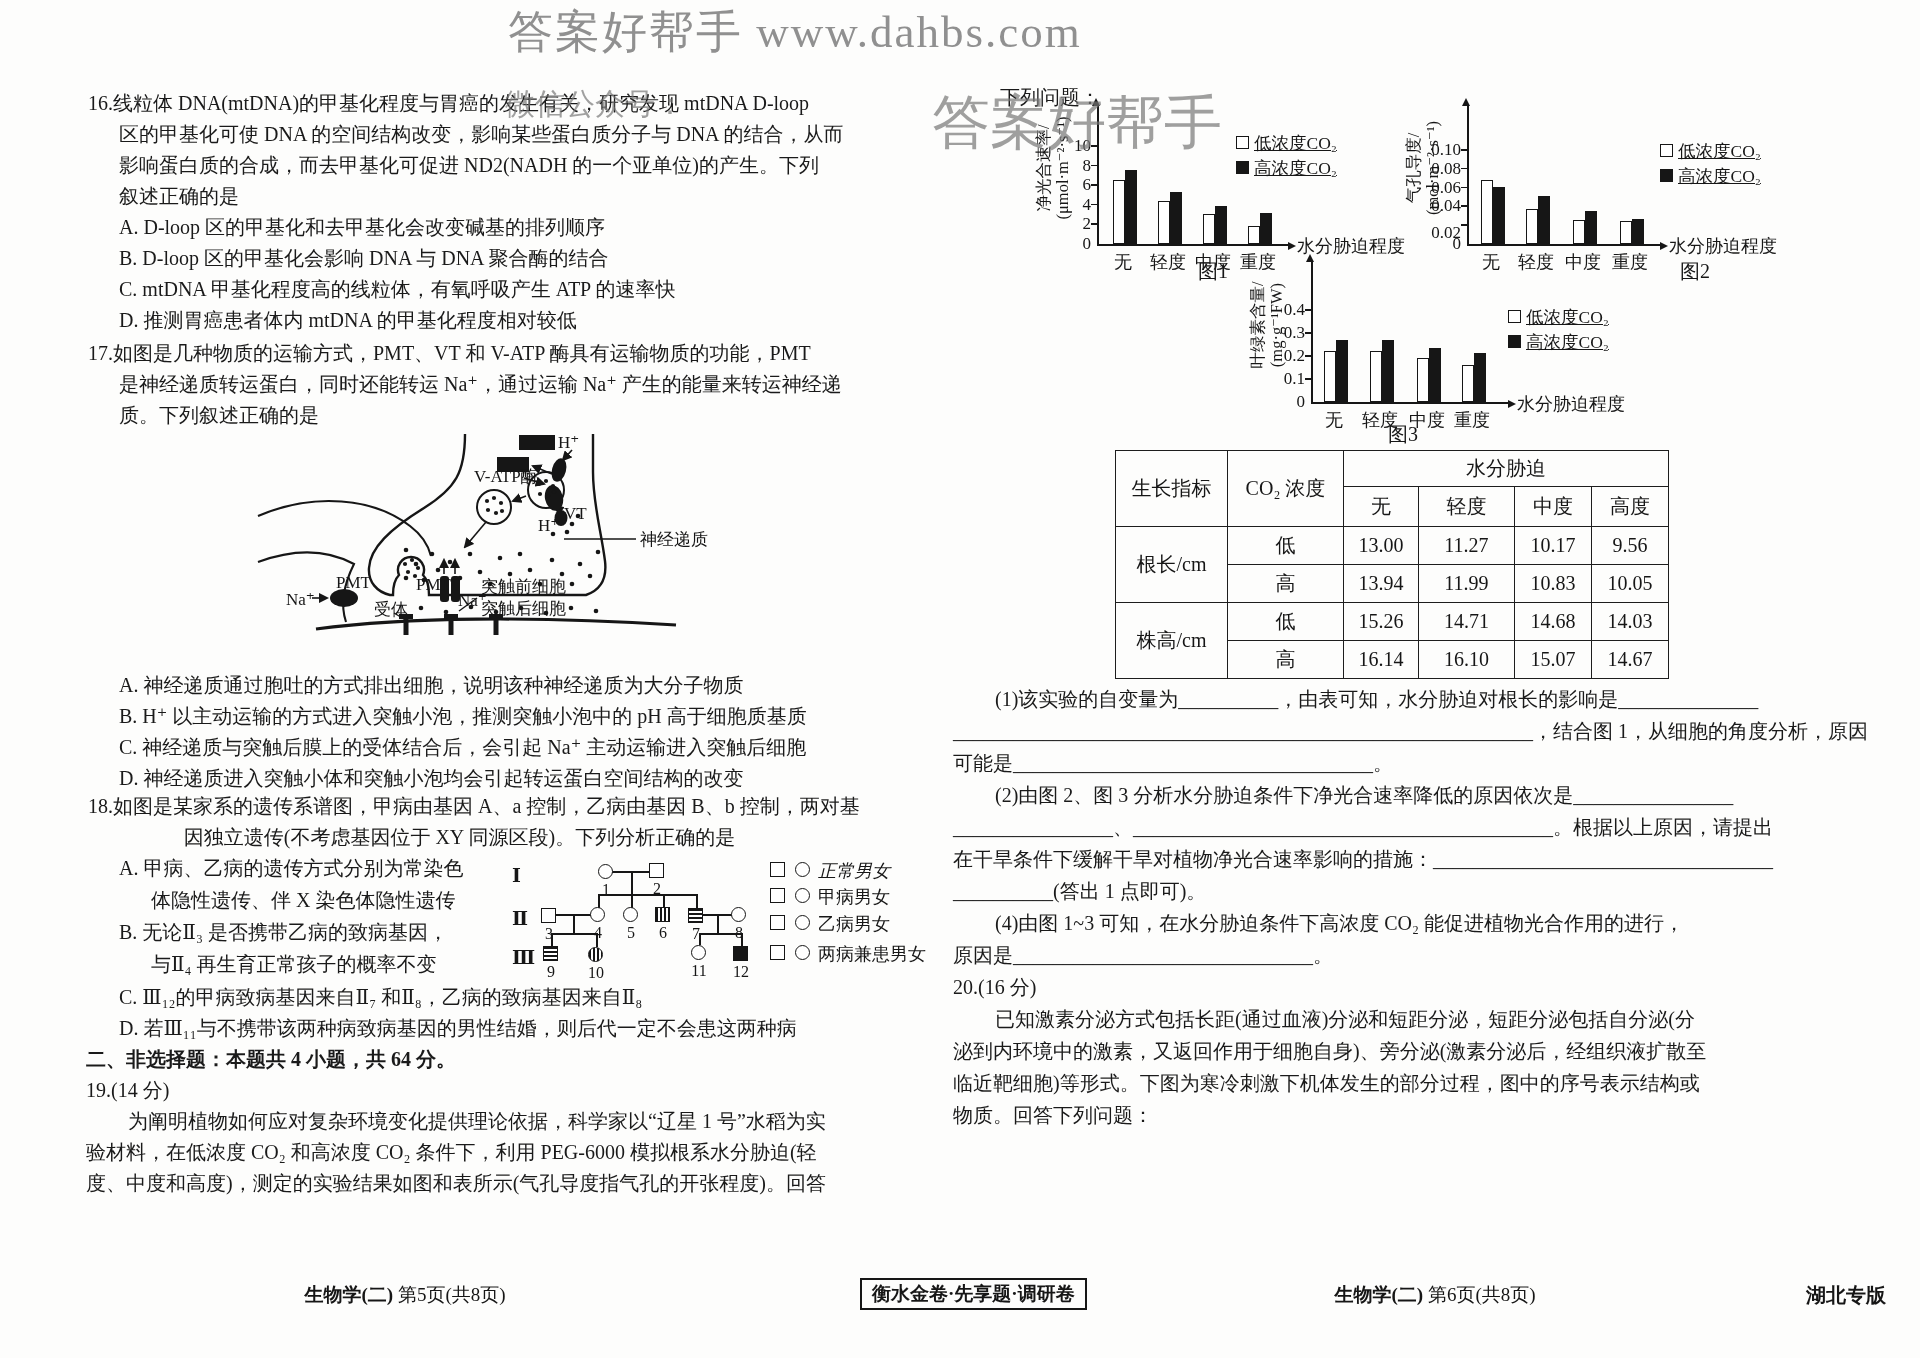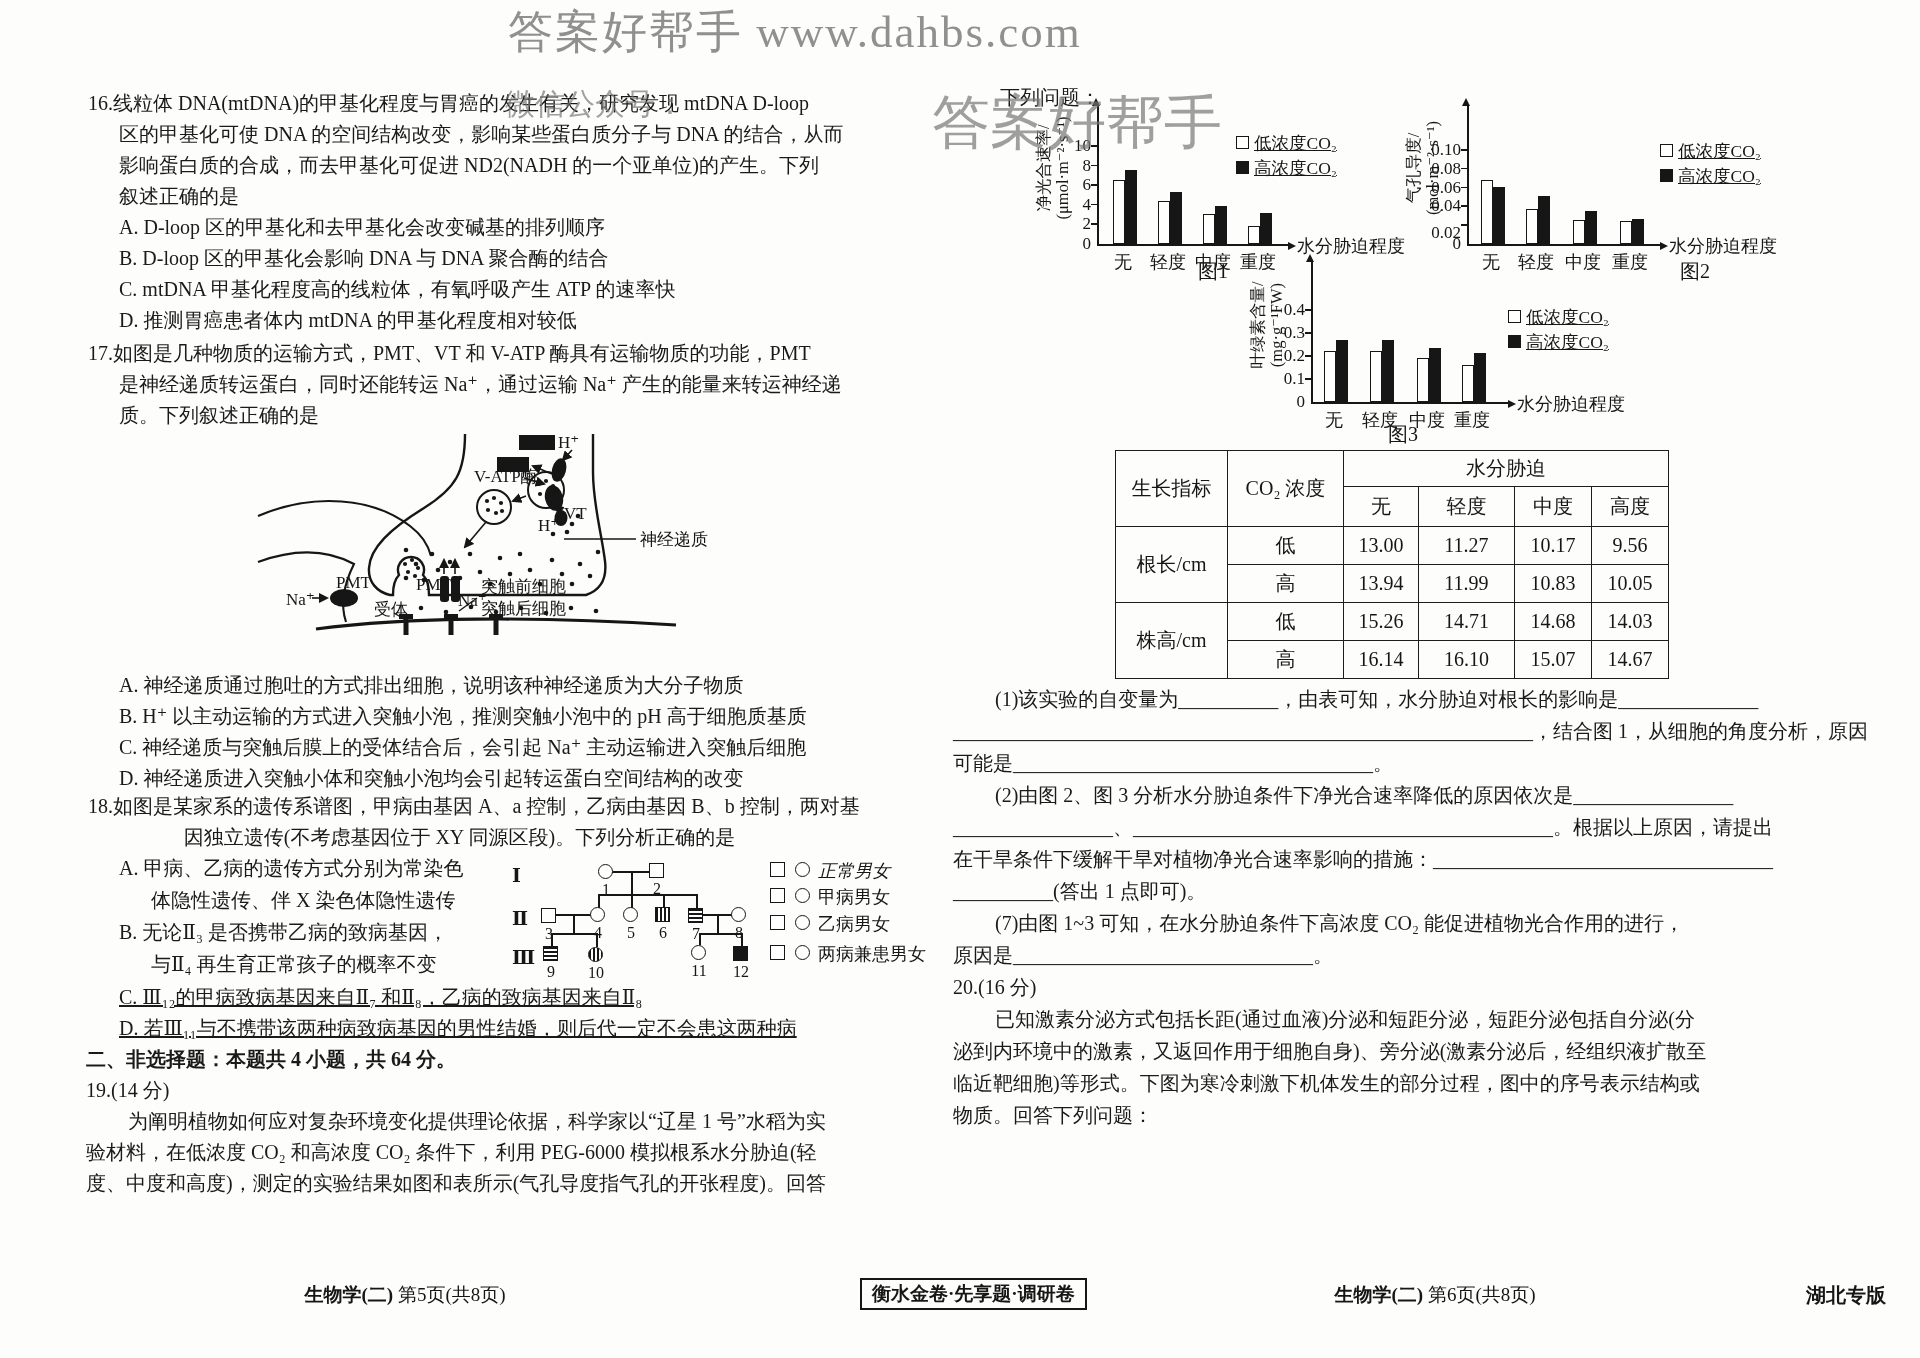--- a/index.html
+++ b/index.html
@@ -277,21 +277,21 @@
   <div class="pleg-ci fill-v" style="left:295px;top:38px;"></div>
   <div class="pleg-t" style="left:318px;top:35px;">甲病男女</div>
   <div class="pleg-sq fill-h" style="left:270px;top:65px;"></div>
   <div class="pleg-ci fill-h" style="left:295px;top:65px;"></div>
   <div class="pleg-t" style="left:318px;top:62px;">乙病男女</div>
   <div class="pleg-sq fill-s" style="left:270px;top:95px;"></div>
   <div class="pleg-ci fill-s" style="left:295px;top:95px;"></div>
   <div class="pleg-t" style="left:318px;top:92px;">两病兼患男女</div>
 </div>
 
-<div class="tb" style="left:88px;top:982px;width:712px;text-decoration:underline;">
+<div class="tb" style="left:88px;top:982px;width:712px;">
   <div class="ln hang">C. Ⅲ₁₂的甲病致病基因来自Ⅱ₇ 和Ⅱ₈，乙病的致病基因来自Ⅱ₈</div>
   <div class="ln hang">D. 若Ⅲ₁₁与不携带该两种病致病基因的男性结婚，则后代一定不会患这两种病</div>
 </div>
 
 <div class="tb bold" style="left:86px;top:1044px;">二、非选择题：本题共 4 小题，共 64 分。</div>
 <div class="tb" style="left:86px;top:1075px;">19.(14 分)</div>
 
 <div class="tb" style="left:86px;top:1106px;width:714px;">
   <div class="ln ind">为阐明植物如何应对复杂环境变化提供理论依据，科学家以“辽星 1 号”水稻为实</div>
   <div class="ln">验材料，在低浓度 CO₂ 和高浓度 CO₂ 条件下，利用 PEG-6000 模拟根系水分胁迫(轻</div>
@@ -483,21 +483,21 @@
   </table>
 
 <div class="tb lh32" style="left:953px;top:684px;width:960px;">
   <div class="ln ind">(1)该实验的自变量为__________，由表可知，水分胁迫对根长的影响是______________</div>
   <div class="ln">__________________________________________________________，结合图 1，从细胞的角度分析，原因</div>
   <div class="ln">可能是____________________________________。</div>
   <div class="ln ind">(2)由图 2、图 3 分析水分胁迫条件下净光合速率降低的原因依次是________________</div>
   <div class="ln">________________、__________________________________________。根据以上原因，请提出</div>
   <div class="ln">在干旱条件下缓解干旱对植物净光合速率影响的措施：__________________________________</div>
   <div class="ln">__________(答出 1 点即可)。</div>
-  <div class="ln ind">(7)由图 1~3 可知，在水分胁迫条件下高浓度 CO₂ 能促进植物光合作用的进行，</div>
+  <div class="ln ind">(4)由图 1~3 可知，在水分胁迫条件下高浓度 CO₂ 能促进植物光合作用的进行，</div>
   <div class="ln">原因是______________________________。</div>
   <div class="ln">20.(16 分)</div>
   <div class="ln ind">已知激素分泌方式包括长距(通过血液)分泌和短距分泌，短距分泌包括自分泌(分</div>
   <div class="ln">泌到内环境中的激素，又返回作用于细胞自身)、旁分泌(激素分泌后，经组织液扩散至</div>
   <div class="ln">临近靶细胞)等形式。下图为寒冷刺激下机体发生的部分过程，图中的序号表示结构或</div>
   <div class="ln">物质。回答下列问题：</div>
 </div>
 
 <div class="foot" style="left:280px;top:1282px;width:250px;text-align:center;">
   <span class="bk">生物学(二)</span>

